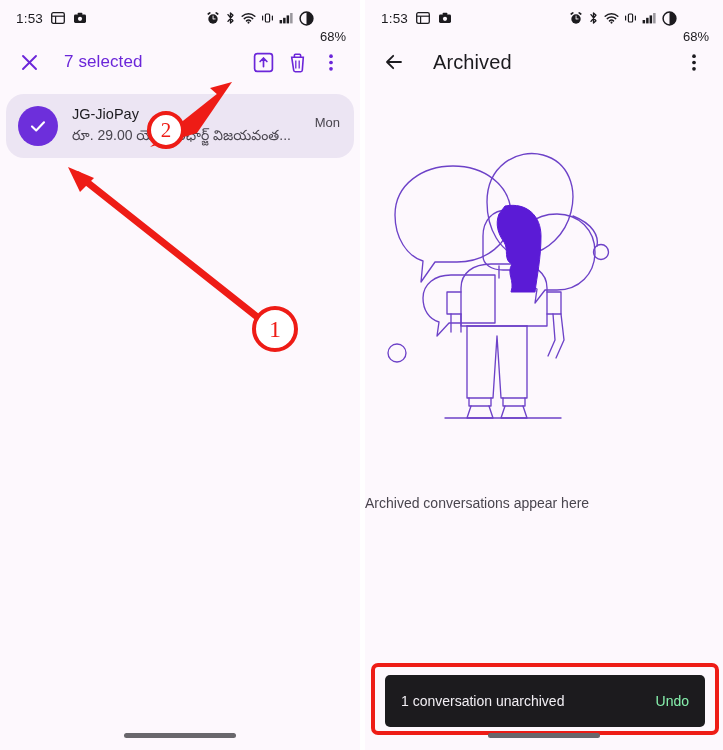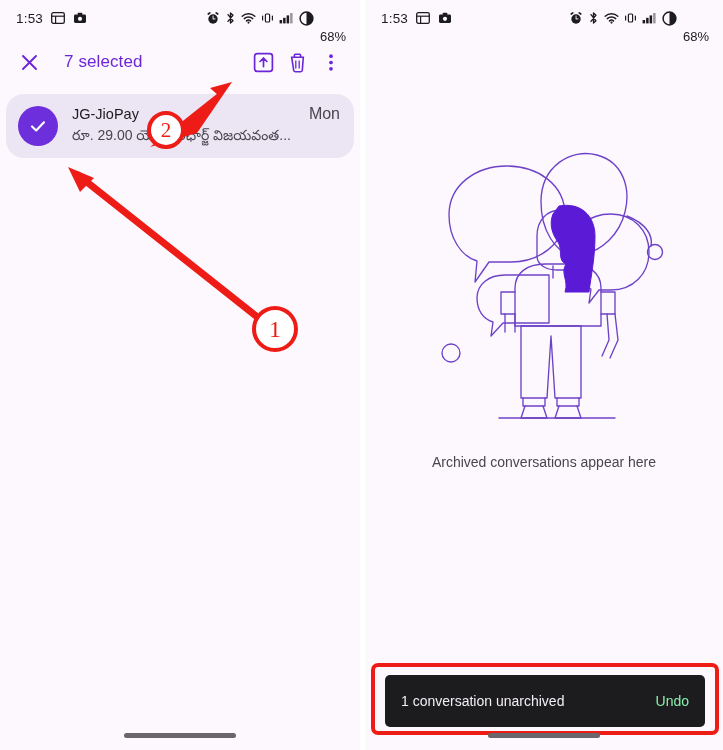--- a/index.html
+++ b/index.html
@@ -53,26 +53,26 @@
     width: 40px; height: 40px; border-radius: 50%;
     background: #6d2fdb; flex: 0 0 40px;
     display: flex; align-items: center; justify-content: center;
   }
   .convo-mid { flex: 1; min-width: 0; }
   .convo-name { font-size: 14.5px; color: #1c1b1f; line-height: 19px; }
   .convo-snippet {
     font-size: 14px; color: #49454e; line-height: 21px;
     white-space: nowrap; overflow: hidden; text-overflow: clip; margin-top: 1px;
   }
-  .convo-time { font-size: 16px; color: #49454e; align-self: flex-start; margin-top: 0; }
+  .convo-time { font-size: 13px; color: #49454e; align-self: flex-start; margin-top: 10px; }
 
   
   .empty {
     position: absolute; left: 0; right: 0; top: 140px;
-    display: flex; flex-direction: column; align-items: center;
+    display: flex; flex-direction: column;  gap: 41px;
   }
   .empty-text { font-size: 14px; color: #49454e; margin-top: 14px; }
 
   
   .snack-outline {
     position: absolute; left: 6px; right: 4px; top: 663px;
     border: 4px solid #ee1c16; border-radius: 7px; height: 72px;
   }
   .snackbar {
     position: absolute; left: 20px; right: 18px; top: 675px; height: 52px;
@@ -309,20 +309,40 @@
         <span class="ic">
           <svg width="15" height="15" viewBox="0 0 15 15">
               <path d="M7.5 1.1 a6.4 6.4 0 1 0 0 12.8 a6.4 6.4 0 1 0 0 -12.8 z" fill="none" stroke="#1c1b1f" stroke-width="1.5"></path>
               <path d="M7.5 1.1 a6.4 6.4 0 0 1 0 12.8 z" fill="#1c1b1f"></path>
             </svg>
         </span>
         <span class="sb-pct">68%</span>
       </div>
     </div>
 
+    <div class="appbar">
+      <div class="ab-btn">
+        <span class="ic">
+          <svg width="22" height="22" viewBox="0 0 22 22">
+              <path d="M18 11 H4.5 M10.2 4.8 L4 11 L10.2 17.2" fill="none" stroke="#1c1b1f" stroke-width="1.8" stroke-linecap="round" stroke-linejoin="round"></path>
+            </svg>
+        </span>
+      </div>
+      <span class="title-arch">Archived</span>
+      <div class="ab-spacer"></div>
+      <div class="ab-btn">
+        <span class="ic">
+          <svg width="20" height="21" viewBox="0 0 20 21">
+              <circle cx="10" cy="4.2" r="1.85" fill="#1c1b1f"></circle>
+              <circle cx="10" cy="10.5" r="1.85" fill="#1c1b1f"></circle>
+              <circle cx="10" cy="16.8" r="1.85" fill="#1c1b1f"></circle>
+            </svg>
+        </span>
+      </div>
+    </div>
 
     <div class="empty">
       <span class="ic">
         <svg width="250" height="300" viewBox="0 0 250 300">
           <g fill="none" stroke="#6d42c8" stroke-width="1.35" stroke-linejoin="round" stroke-linecap="round">
 
             <path d="M122 62 C122 26 152 8 178 15 C204 22 212 48 206 72 C200 96 182 110 166 114 L166 130 L154 116 C136 112 122 90 122 62 Z"></path>
 
             <path d="M30 75 C30 44 58 26 88 26 C118 26 146 44 146 75 C146 104 120 122 92 122 L70 122 L56 142 L58 121 C42 116 30 98 30 75 Z"></path>
 

